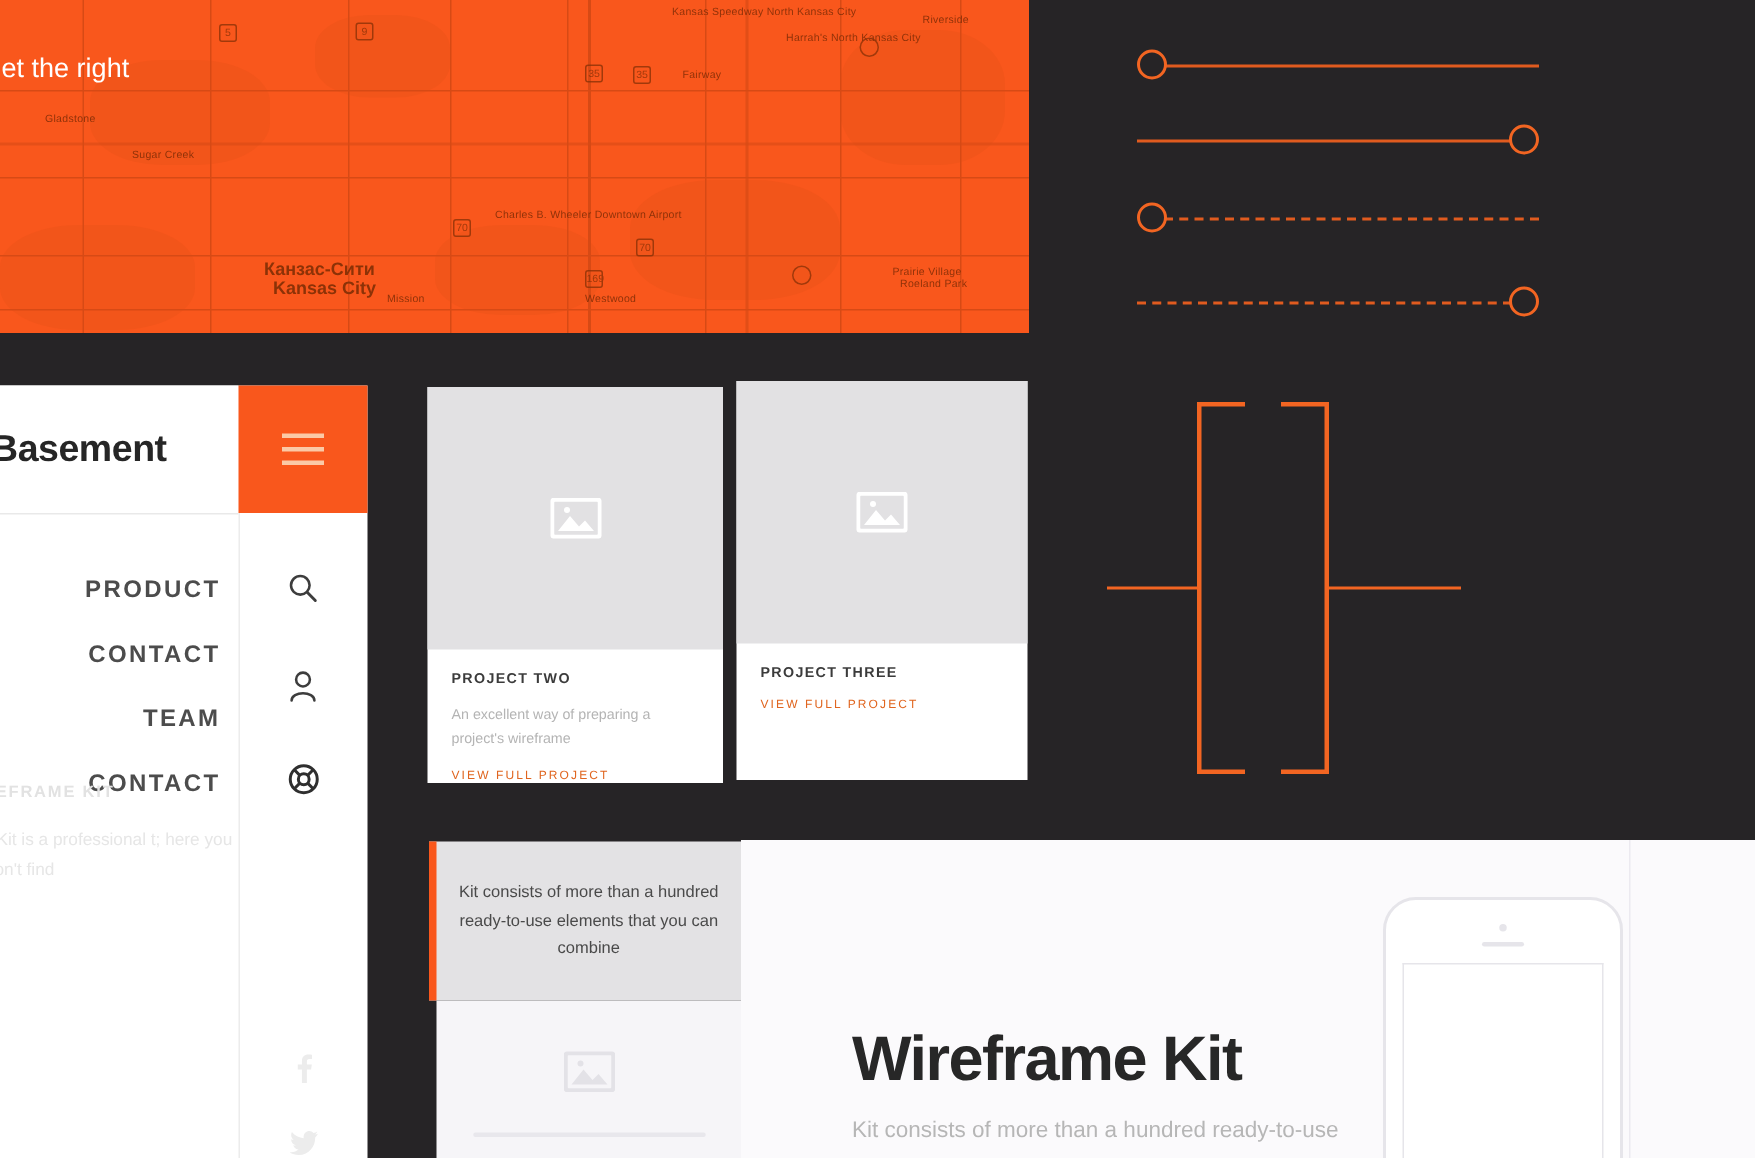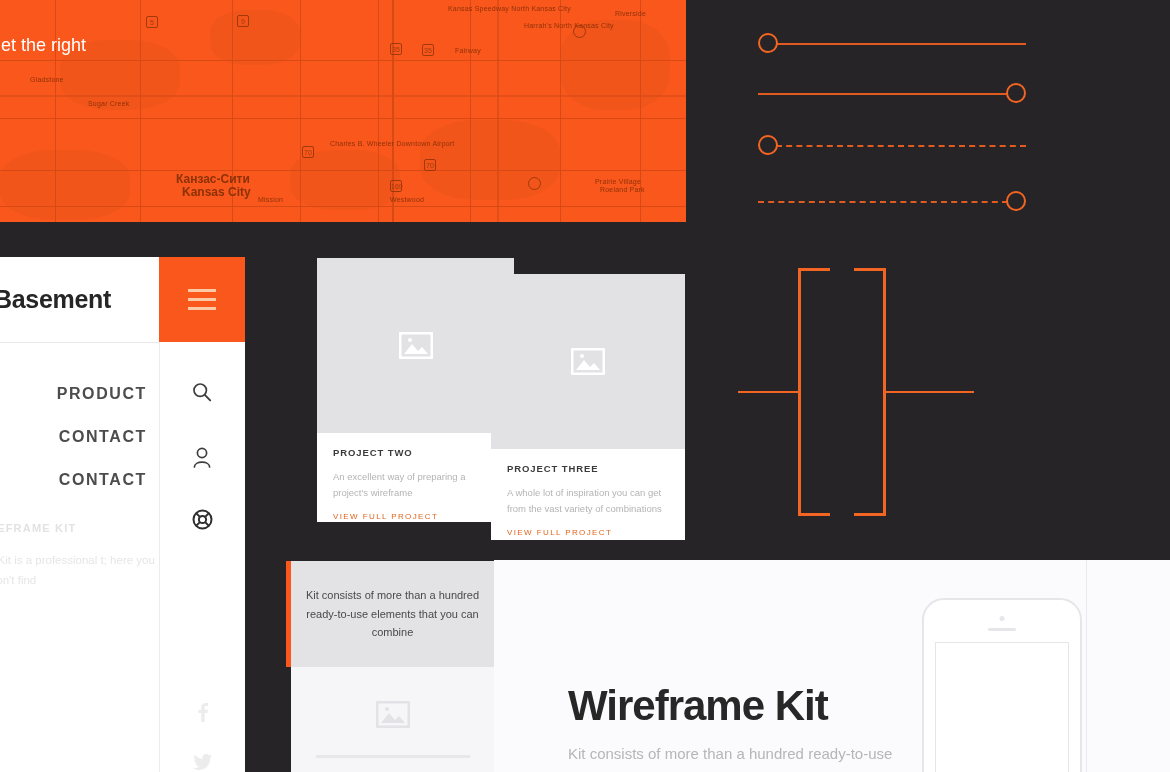--- a/index.html
+++ b/index.html
@@ -264,46 +264,45 @@
     <div class="bk" style="left:60px;  top:0;    width:3px;  height:248px;"></div>
     <div class="bk" style="left:60px;  top:0;    width:32px; height:3px;"></div>
     <div class="bk" style="left:60px;  top:245px;width:32px; height:3px;"></div>
     <div class="bk" style="left:145px; top:0;    width:3px;  height:248px;"></div>
     <div class="bk" style="left:116px; top:0;    width:32px; height:3px;"></div>
     <div class="bk" style="left:116px; top:245px;width:32px; height:3px;"></div>
     <div class="bk" style="left:0;     top:123px;width:62px; height:2px;"></div>
     <div class="bk" style="left:146px; top:123px;width:90px; height:2px;"></div>
   </div>
 
-  <div class="card" style="left:285px; top:258px; width:197px; height:264px;margin-left:32px;">
+  <div class="card" style="left:285px; top:258px; width:197px; height:264px;">
     <div class="card-thumb">
       <svg class="img-ph" width="34" height="27" viewBox="0 0 34 27">
         <rect x="1" y="1" width="32" height="25" rx="2" fill="none" stroke="#ffffff" stroke-width="3"></rect>
         <path d="M5 22 L13 12 L19 19 L23 15 L29 22 Z" fill="#ffffff"></path>
         <circle cx="11" cy="8" r="2" fill="#ffffff"></circle>
       </svg>
     </div>
     <div class="card-body">
       <div class="card-title">PROJECT TWO</div>
       <div class="card-desc">An excellent way of preparing a project's wireframe</div>
       <div class="card-link">VIEW FULL PROJECT</div>
     </div>
   </div>
 
-  <div class="card" style="left:491px; top:274px; width:194px; height:266px;">
+  <div class="card" style="left:491px; top:254px; width:194px; height:266px;">
     <div class="card-thumb">
       <svg class="img-ph" width="34" height="27" viewBox="0 0 34 27">
         <rect x="1" y="1" width="32" height="25" rx="2" fill="none" stroke="#ffffff" stroke-width="3"></rect>
         <path d="M5 22 L13 12 L19 19 L23 15 L29 22 Z" fill="#ffffff"></path>
         <circle cx="11" cy="8" r="2" fill="#ffffff"></circle>
       </svg>
     </div>
     <div class="card-body">
       <div class="card-title">PROJECT THREE</div>
-      <div class="card-desc">A whole lot of inspiration you can get from the vast variety of combinations</div>
       <div class="card-link">VIEW FULL PROJECT</div>
     </div>
   </div>
 
   <div class="quote-box">
     <div class="quote-text">Kit consists of more than a hundred ready-to-use elements that you can combine</div>
   </div>
 
   <div class="under-quote">
     <div class="uq-icon">
@@ -339,20 +338,21 @@
       <span></span>
       <span></span>
     </div>
 
     <div class="nav-divider"></div>
     <div class="rail-divider"></div>
 
     <div class="nav-links">
       <div class="nav-link">PRODUCT</div>
       <div class="nav-link">CONTACT</div>
+      <div class="nav-link">TEAM</div>
       <div class="nav-link">CONTACT</div>
     </div>
 
     <div class="rail">
       <div class="rail-icon" style="top:32px;">
         <svg width="20" height="20" viewBox="0 0 20 20">
           <circle cx="8.2" cy="8.2" r="6.2" fill="none" stroke="#3d3d3d" stroke-width="1.7"></circle>
           <line x1="12.8" y1="12.8" x2="18.2" y2="18.4" stroke="#3d3d3d" stroke-width="1.9" stroke-linecap="round"></line>
         </svg>
       </div>

